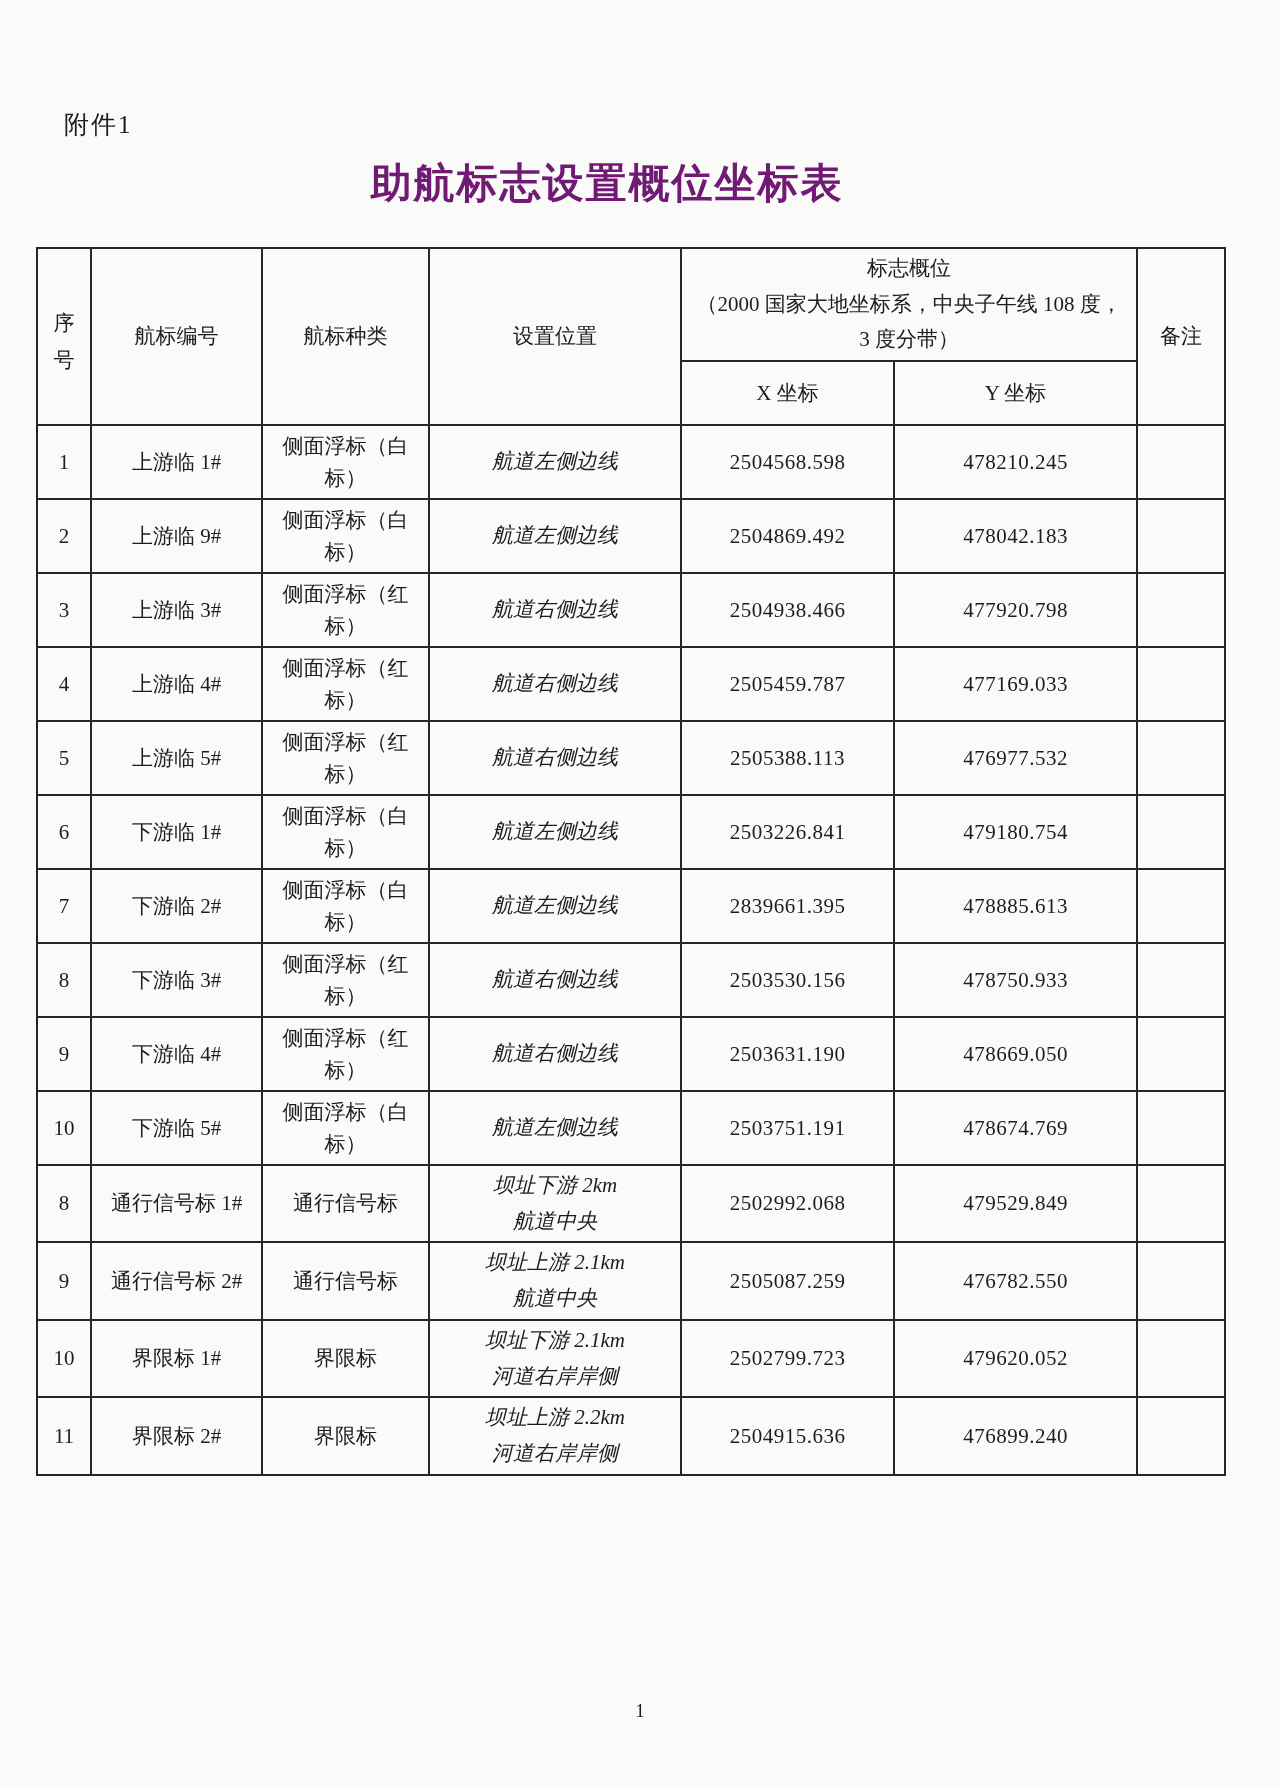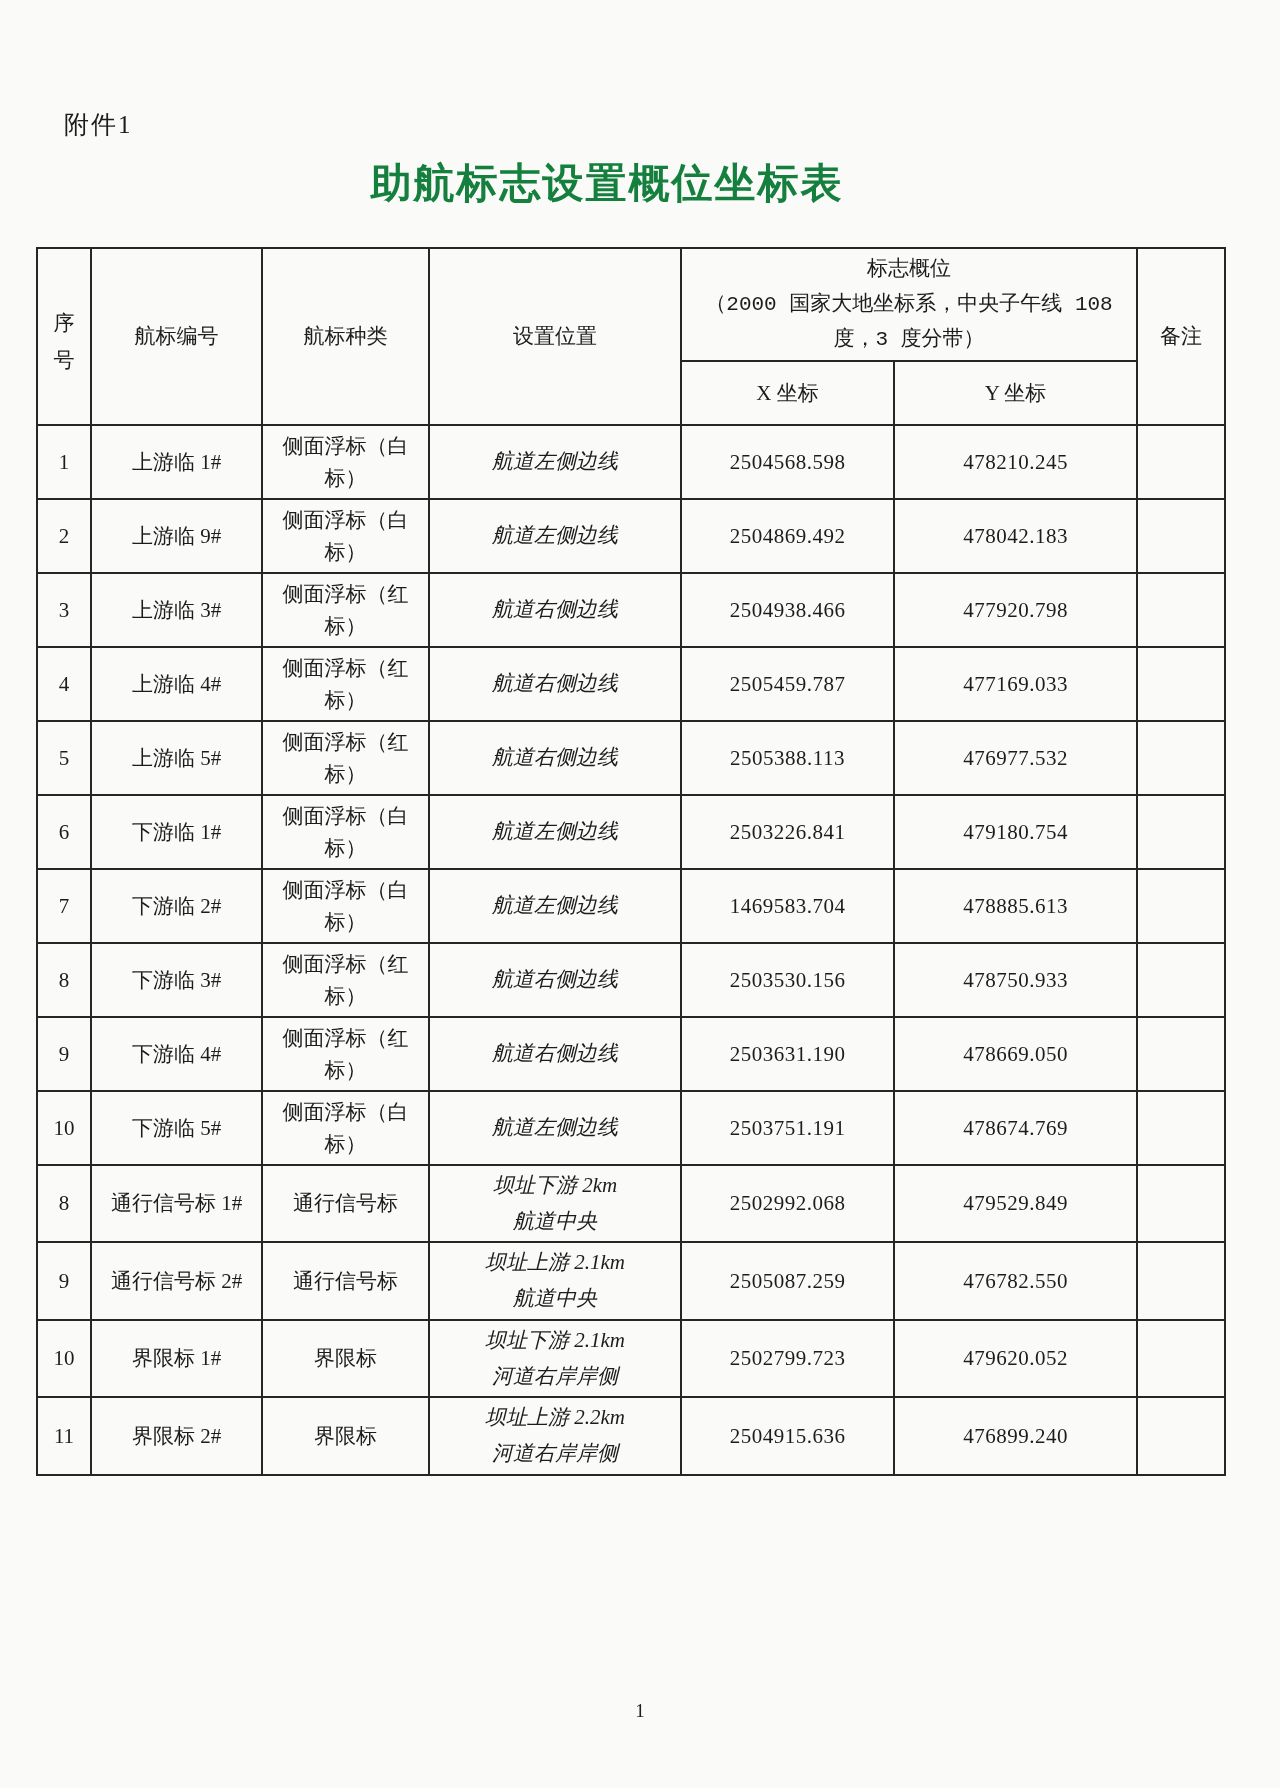--- a/index.html
+++ b/index.html
@@ -28,21 +28,21 @@
   .title {
     position: absolute;
     left: 0;
     right: 66px;
     top: 156px;
     margin: 0;
     text-align: center;
     font-size: 41px;
     font-weight: 700;
     letter-spacing: 2px;
-    color: #15803d;
+    color: #701a75;
   }
   table.coord-table {
     position: absolute;
     left: 36px;
     top: 247px;
     width: 1188px;
     border-collapse: collapse;
     table-layout: fixed;
   }
   .coord-table th, .coord-table td {
@@ -53,21 +53,21 @@
     font-size: 21px;
     padding: 2px 6px;
     line-height: 1.55;
     overflow: hidden;
   }
   .coord-table thead tr.head-main th { height: 104px; }
   .coord-table thead tr.subhead th { height: 58px; font-size: 21px; }
   .coord-table tbody tr { height: 74px; }
   .th-pos { padding: 4px 10px; margin-left: 16px; }
   .th-pos .pos-title { line-height: 1.7; }
-  .th-pos .pos-subtitle { line-height: 1.7; max-width: 430px; margin: 0 auto; font-family: Liberation Mono, monospace; }
+  .th-pos .pos-subtitle { line-height: 1.7; max-width: 430px; margin: 0 auto; }
   .vstack {
     display: inline-block;
     width: 1.1em;
     line-height: 1.75;
     word-break: break-all;
     margin-top: 11px;
   }
   td[data-cell="x"], td[data-cell="y"] {
     font-size: 21px;
     letter-spacing: 0.5px;
@@ -188,21 +188,21 @@
     <td data-cell="y">479180.754</td>
     <td data-cell="remark"></td>
   </tr>
         <tr>
     <td data-cell="seq">7</td>
     <td data-cell="no">下游临 2#</td>
     <td data-cell="type">侧面浮标（白标）</td>
     <td data-cell="location">
             <div>航道左侧边线</div>
           </td>
-    <td data-cell="x">1469583.704</td>
+    <td data-cell="x">2839661.395</td>
     <td data-cell="y">478885.613</td>
     <td data-cell="remark"></td>
   </tr>
         <tr>
     <td data-cell="seq">8</td>
     <td data-cell="no">下游临 3#</td>
     <td data-cell="type">侧面浮标（红标）</td>
     <td data-cell="location">
             <div>航道右侧边线</div>
           </td>

